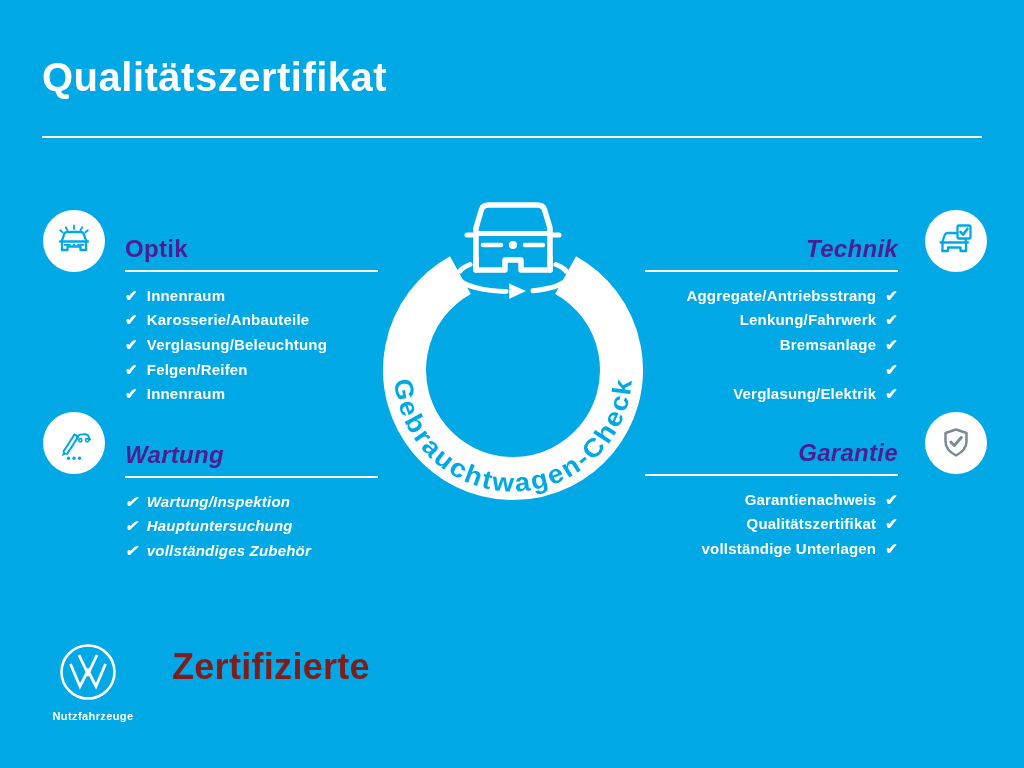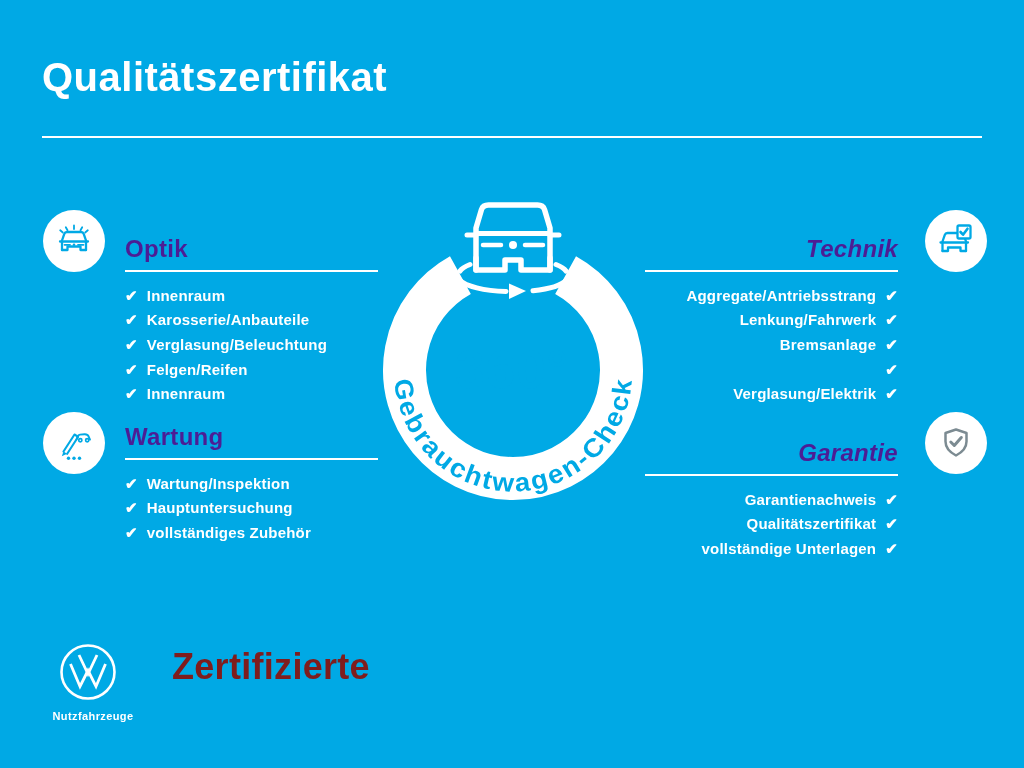--- a/index.html
+++ b/index.html
@@ -26,21 +26,21 @@
     display:flex; align-items:center; gap:9px; height:24.6px;
     font-size:15px; font-weight:700; color:#ffffff; letter-spacing:0.2px; white-space:nowrap;
   }
   .sec.right { text-align:right; }
   .sec.right h2 { text-align:right;font-style:italic; }
   .sec.right li { justify-content:flex-end; }
   .chk { font-size:15px; line-height:1; }
 
   #sec-optik    { left:125px; top:236px; }
   #sec-technik  { left:645px; top:236px; }
-  #sec-wartung  { left:125px; top:424px; }
+  #sec-wartung  { left:125px; top:442px;font-style:italic; }
   #sec-garantie { left:645px; top:440px; }
 
   
   .badge {
     position:absolute; width:62px; height:62px; border-radius:50%;
     background:#ffffff; display:flex; align-items:center; justify-content:center;
   }
   #badge-optik    { left:43px;  top:210px; }
   #badge-wartung  { left:43px;  top:412px; }
   #badge-technik  { left:925px; top:210px; }

